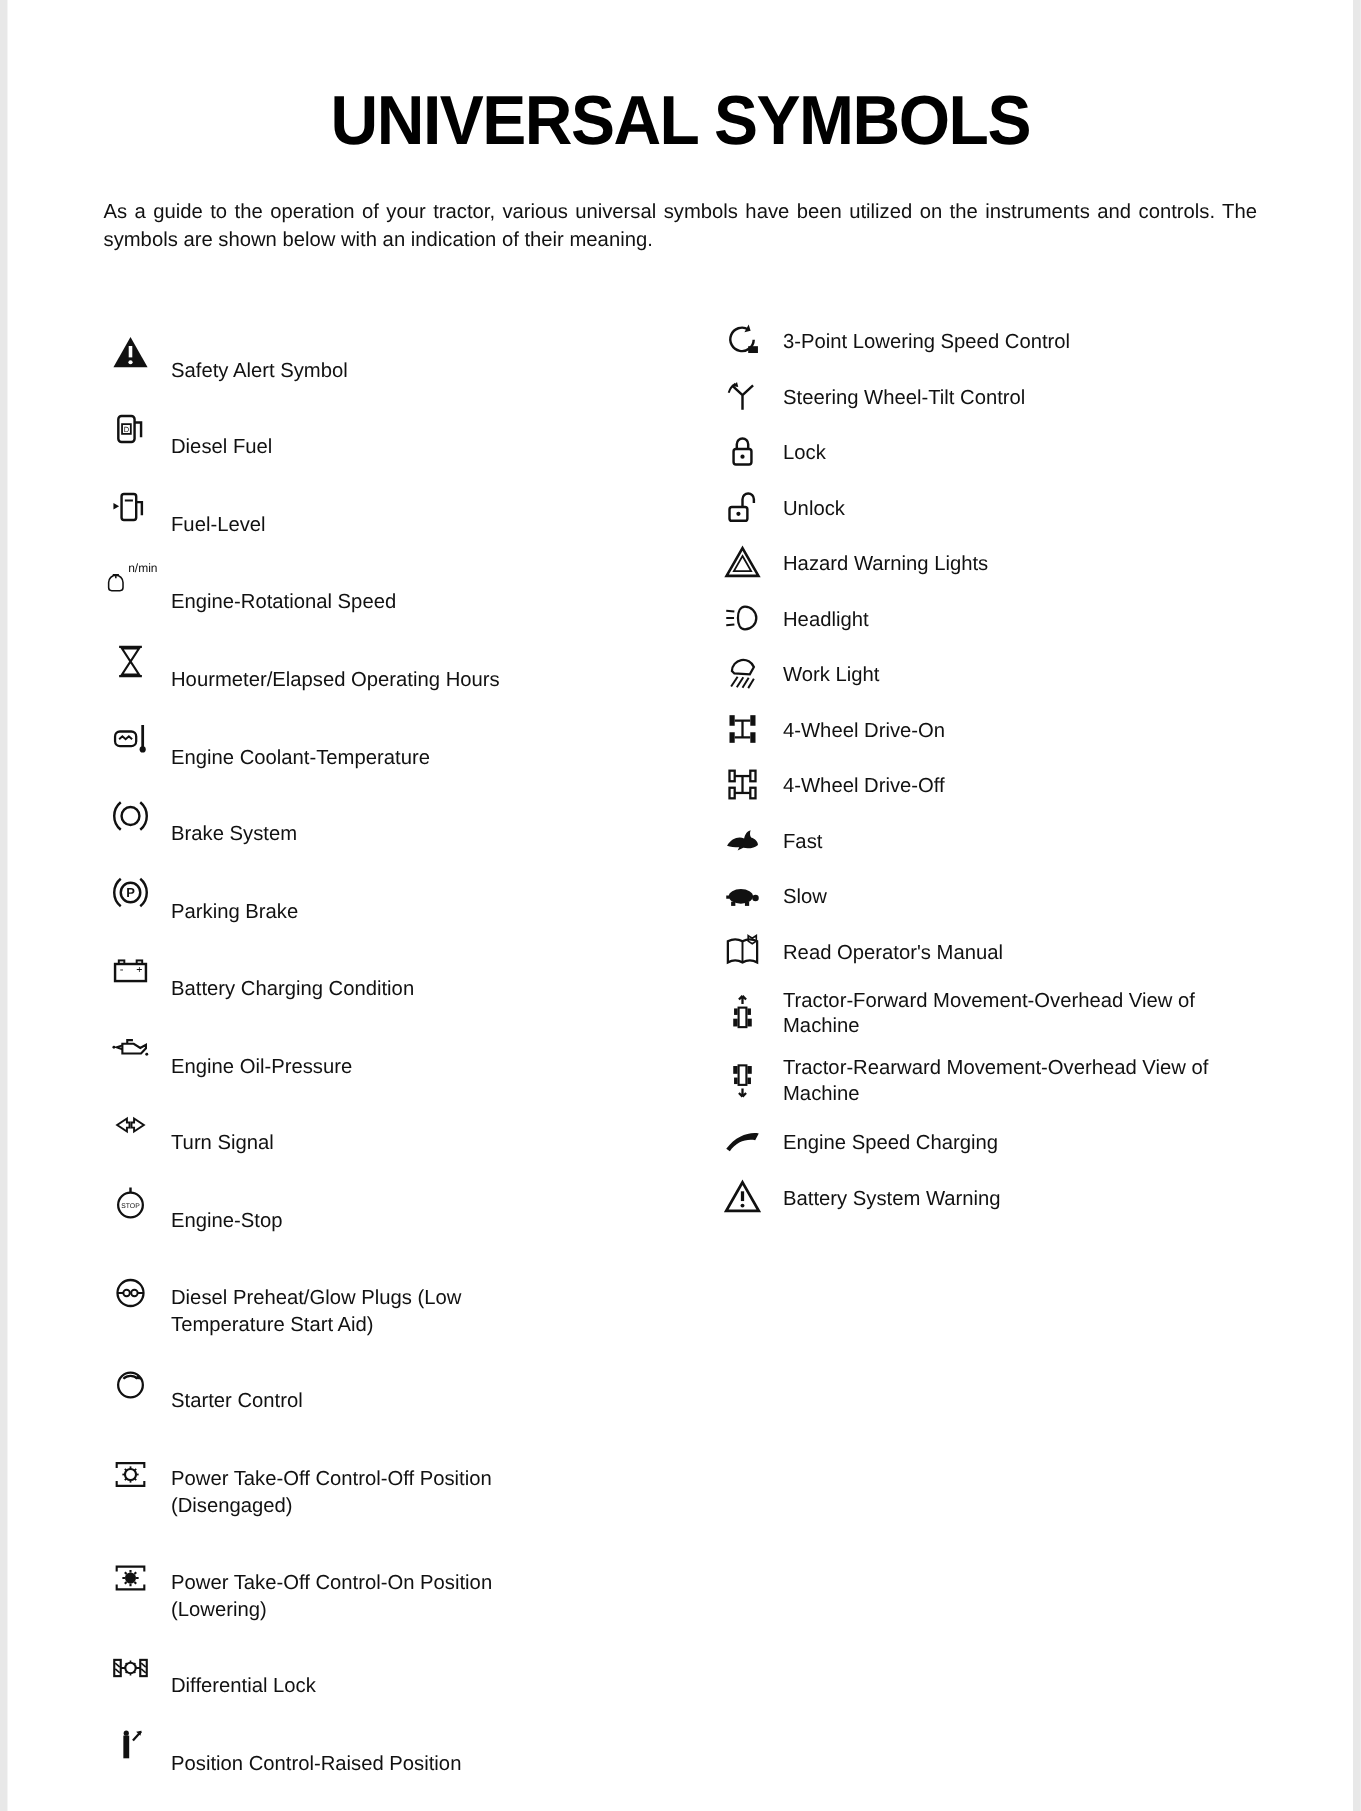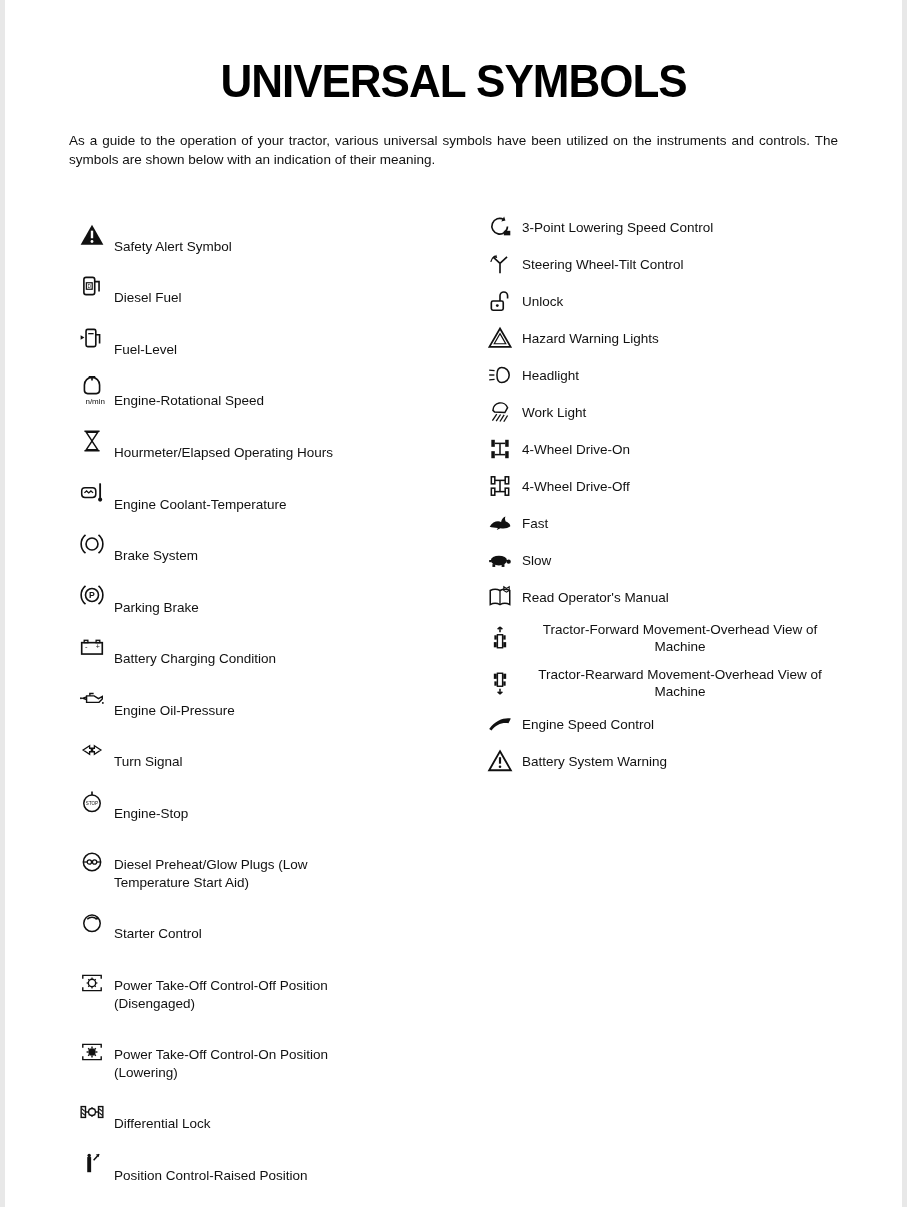--- a/index.html
+++ b/index.html
@@ -15,30 +15,30 @@
   .intro {
     font-size:13.5px; line-height:1.4; text-align:justify; color:#111;
     margin:0 0 44px;
   }
   .columns { display:flex; align-items:flex-start; }
   .col { display:flex; flex-direction:column; }
   .col-left  { flex:0 0 408px; width:408px; }
   .col-right { flex:1; }
   .row { display:flex; align-items:center; margin-bottom:10px; min-height:27px; }
   .icon-cell {
-    flex:0 0 36px; width:36px; display:flex; flex-direction:column;
-    align-items:flex-end; justify-content:center;
+    flex:0 0 36px; width:36px; display:flex; flex-direction:row;
+    align-items:flex-start; justify-content:center;
   }
   .icon-cell svg { width:26px; height:26px; display:block; }
   .icon-caption { font-size:8px; line-height:1; margin-top:-1px; color:#111; }
   .label {
     font-size:13.5px; line-height:1.3; margin-left:9px; color:#111;
   }
   .col-left  .label { max-width:252px;margin-top:24px; }
-  .col-right .label { max-width:320px;text-align:center; }
+  .col-right .label { max-width:320px; }
 </style>
 </head>
 <body>
 
 <div class="page">
   <h1 class="title">UNIVERSAL SYMBOLS</h1>
   <p class="intro">As a guide to the operation of your tractor, various universal symbols have been utilized on the instruments and controls. The symbols are shown below with an indication of their meaning.</p>
   <div class="columns">
     <div class="col col-left" id="col-left">
         <div class="row">
@@ -294,20 +294,30 @@
               <path d="M12 20.5 V11.5 M12 11.5 L5.5 5.5 M12 11.5 L18.5 5.5" fill="none" stroke="#111" stroke-width="1.5"></path>
               <path d="M3.5 10 a9.5 9.5 0 0 1 4.2 -5.6" fill="none" stroke="#111" stroke-width="1.2"></path>
               <path d="M8.6 3.4 l0.8 3 -3.2 -0.4 z" fill="#111"></path>
             </svg>
           </span>
           <span class="label">Steering Wheel-Tilt Control</span>
         </div>
         <div class="row">
           <span class="icon-cell">
             <svg viewBox="0 0 24 24">
+              <rect x="6.5" y="10.5" width="11" height="9.5" rx="1.5" fill="none" stroke="#111" stroke-width="1.5"></rect>
+              <path d="M8.5 10.5 V7.5 a3.5 3.5 0 0 1 7 0 v3" fill="none" stroke="#111" stroke-width="1.5"></path>
+              <circle cx="12" cy="15.2" r="1.3" fill="#111"></circle>
+            </svg>
+          </span>
+          <span class="label">Lock</span>
+        </div>
+        <div class="row">
+          <span class="icon-cell">
+            <svg viewBox="0 0 24 24">
               <rect x="4" y="12" width="11" height="8.5" rx="1.5" fill="none" stroke="#111" stroke-width="1.5"></rect>
               <path d="M12 12 V7.2 a3.5 3.5 0 0 1 7 0 V9.6" fill="none" stroke="#111" stroke-width="1.5"></path>
               <circle cx="9.5" cy="16.2" r="1.3" fill="#111"></circle>
             </svg>
           </span>
           <span class="label">Unlock</span>
         </div>
         <div class="row">
           <span class="icon-cell">
             <svg viewBox="0 0 24 24">
@@ -437,21 +447,21 @@
             </svg>
           </span>
           <span class="label">Tractor-Rearward Movement-Overhead View of Machine</span>
         </div>
         <div class="row">
           <span class="icon-cell">
             <svg viewBox="0 0 24 24">
               <path d="M2 16.5 C8 8.5 16 6 22 7 L19.8 11.2 C14 10.2 8 12.5 4.2 18 Z" fill="#111"></path>
             </svg>
           </span>
-          <span class="label">Engine Speed Control</span>
+          <span class="label">Engine Speed Charging</span>
         </div>
         <div class="row">
           <span class="icon-cell">
             <svg viewBox="0 0 24 24">
               <path d="M12 3 L22 20.5 H2 Z" fill="none" stroke="#111" stroke-width="1.7"></path>
               <rect x="11" y="8.5" width="2" height="6" fill="#111"></rect>
               <circle cx="12" cy="17.3" r="1.2" fill="#111"></circle>
             </svg>
           </span>
           <span class="label">Battery System Warning</span>

